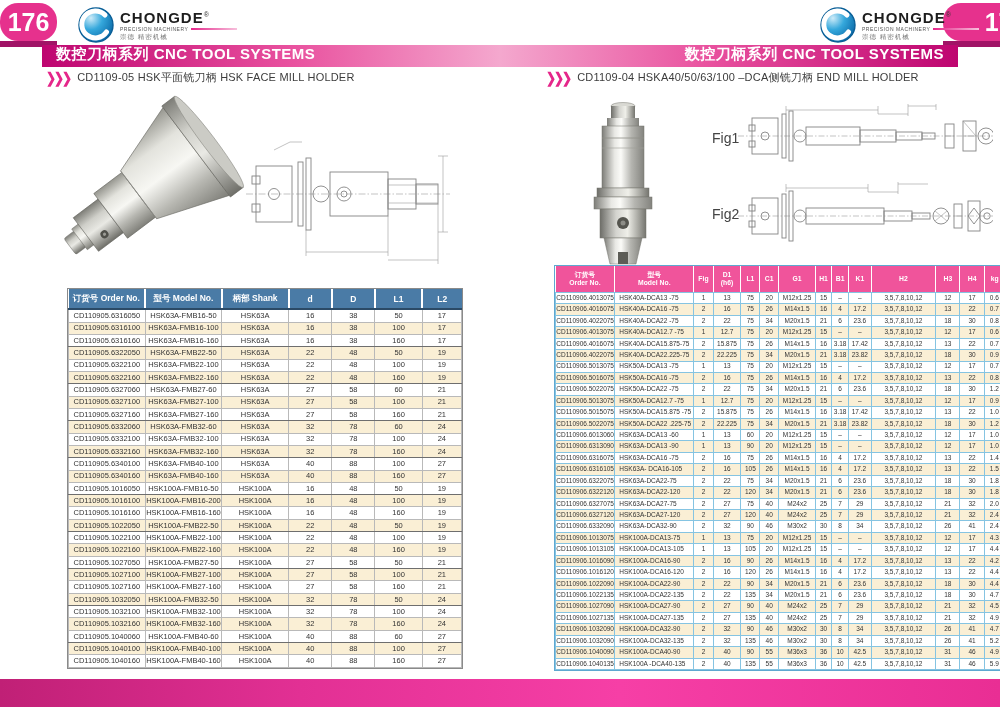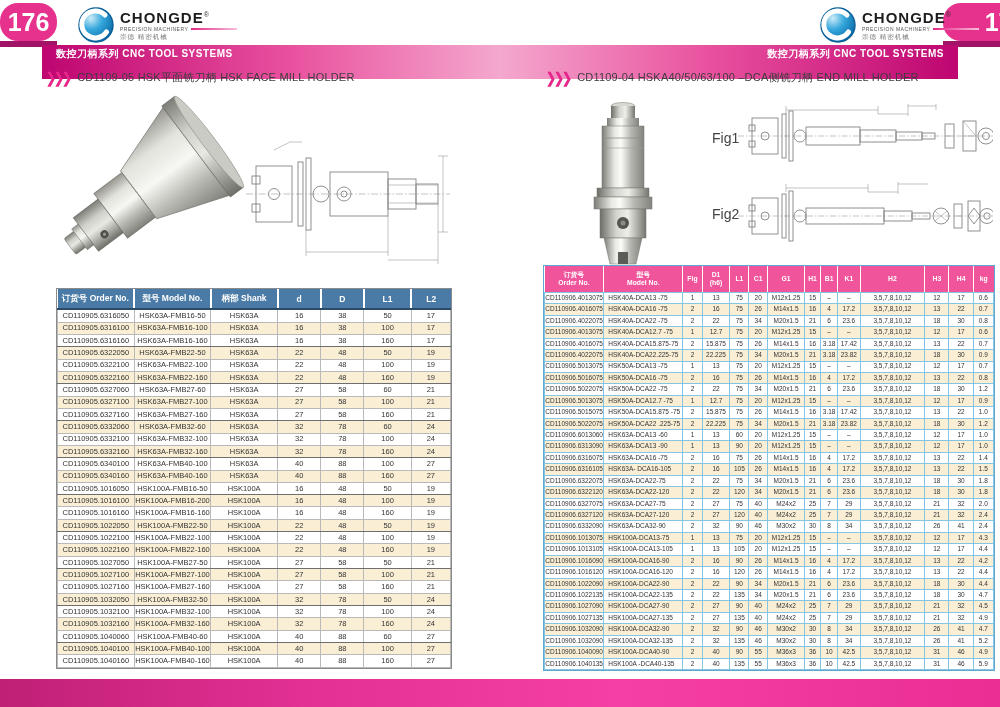--- a/index.html
+++ b/index.html
@@ -15,36 +15,36 @@
   .logo{position:absolute;top:4px;display:flex;align-items:flex-start;gap:4px;height:46px;}
   .logo-textcol{display:flex;flex-direction:column;line-height:1.05;padding-top:6px;}
   .logo-name{font-size:15px;font-weight:800;color:#1d1d1d;letter-spacing:1px;text-align:right;}
   .logo-reg{font-size:7px;color:#333;vertical-align:super;}
   .logo-tagrow{display:flex;align-items:center;gap:3px;}
   .logo-tagline{font-size:5px;color:#555;letter-spacing:.5px;}
   .logo-tagline-line{width:46px;height:2px;background:linear-gradient(90deg,#E5268A,#F7C0DC);}
   .logo-zh{font-size:6.5px;color:#777;margin-top:2px;letter-spacing:1px;}
 
   
-  .band{position:absolute;top:45px;width:458px;height:34px;color:#fff;font-size:10px;
+  .band{position:absolute;top:45px;width:458px;height:22px;color:#fff;font-size:15px;
         font-weight:bold;line-height:17px;letter-spacing:.5px;box-sizing:border-box;}
   .band-left{left:42px;background:linear-gradient(90deg,#BE0570 0%,#E9529F 55%,#F4A8CE 100%);padding-left:14px;}
   .band-right{left:500px;background:linear-gradient(270deg,#BE0570 0%,#E9529F 55%,#F4A8CE 100%);
               text-align:right;padding-right:14px;}
 
   
   .title-row{position:absolute;display:flex;align-items:center;gap:7px;height:15px;}
   .chevrons{color:#E5268A;font-size:12px;font-weight:900;letter-spacing:-2px;transform:scaleY(1.2);}
   .title-text{font-size:11px;color:#3c3c3c;letter-spacing:.2px;}
 
   
   .fig-label{position:absolute;font-size:14px;color:#444;}
 
   
-  .table-wrap{position:absolute;box-sizing:border-box;}
+  .table-wrap{position:absolute;box-sizing:border-box;margin-left:11px;}
   .table-wrap-left{left:56px;top:288px;width:396px;height:381px;border:1px solid #8a8a8a;}
   .table-wrap-right{left:543px;top:265px;width:452px;height:406px;border:1px solid #5FA8D0;}
 
   table{width:100%;height:100%;border-collapse:collapse;table-layout:fixed;}
   td,th{overflow:hidden;white-space:nowrap;}
 
   .tbl-blue th{background:#4A7BA6;color:#fff;font-size:8.5px;font-weight:bold;text-align:center;
                border-right:2px solid #fff;border-bottom:2px solid #2B4A66;height:19px;padding:0;}
   .tbl-blue th:last-child{border-right:none;}
   .tbl-blue td{font-size:7.5px;color:#333;text-align:center;border:1px solid #b9b9b9;

